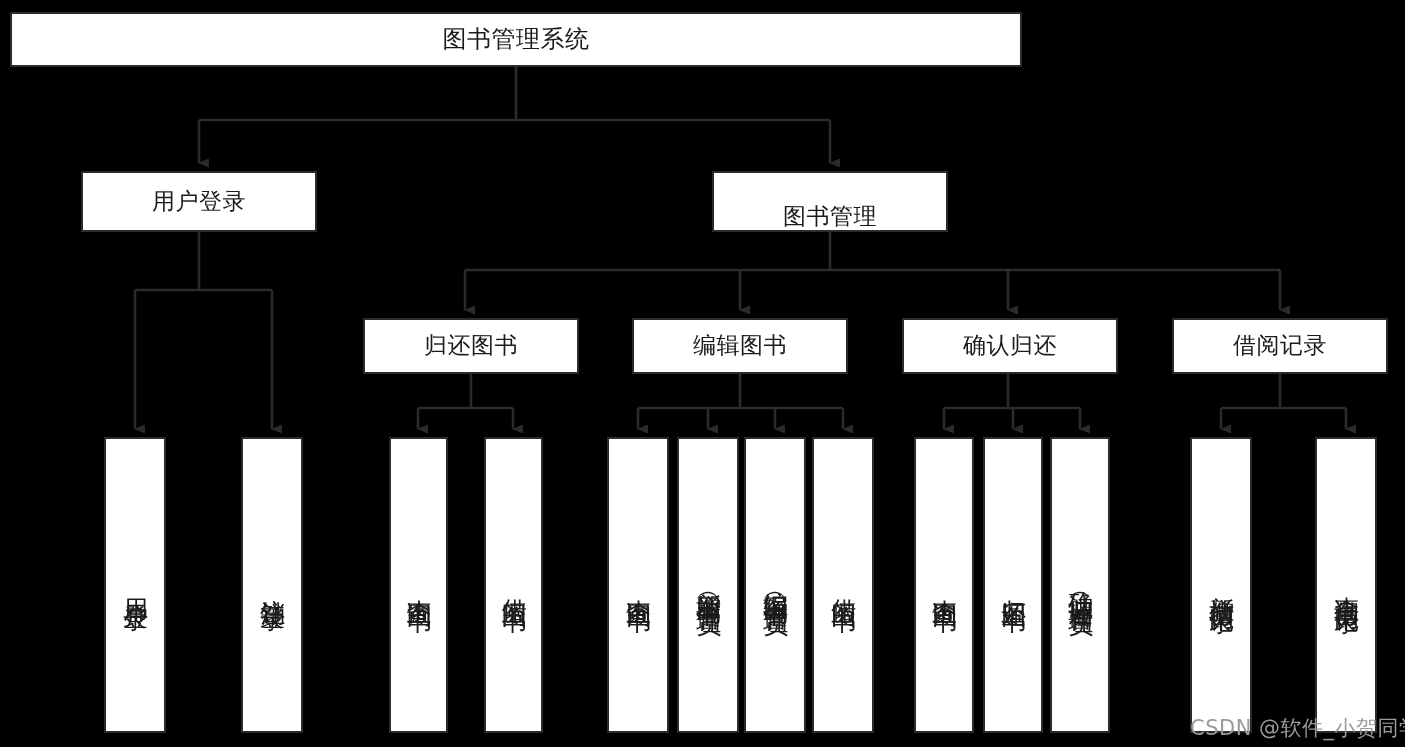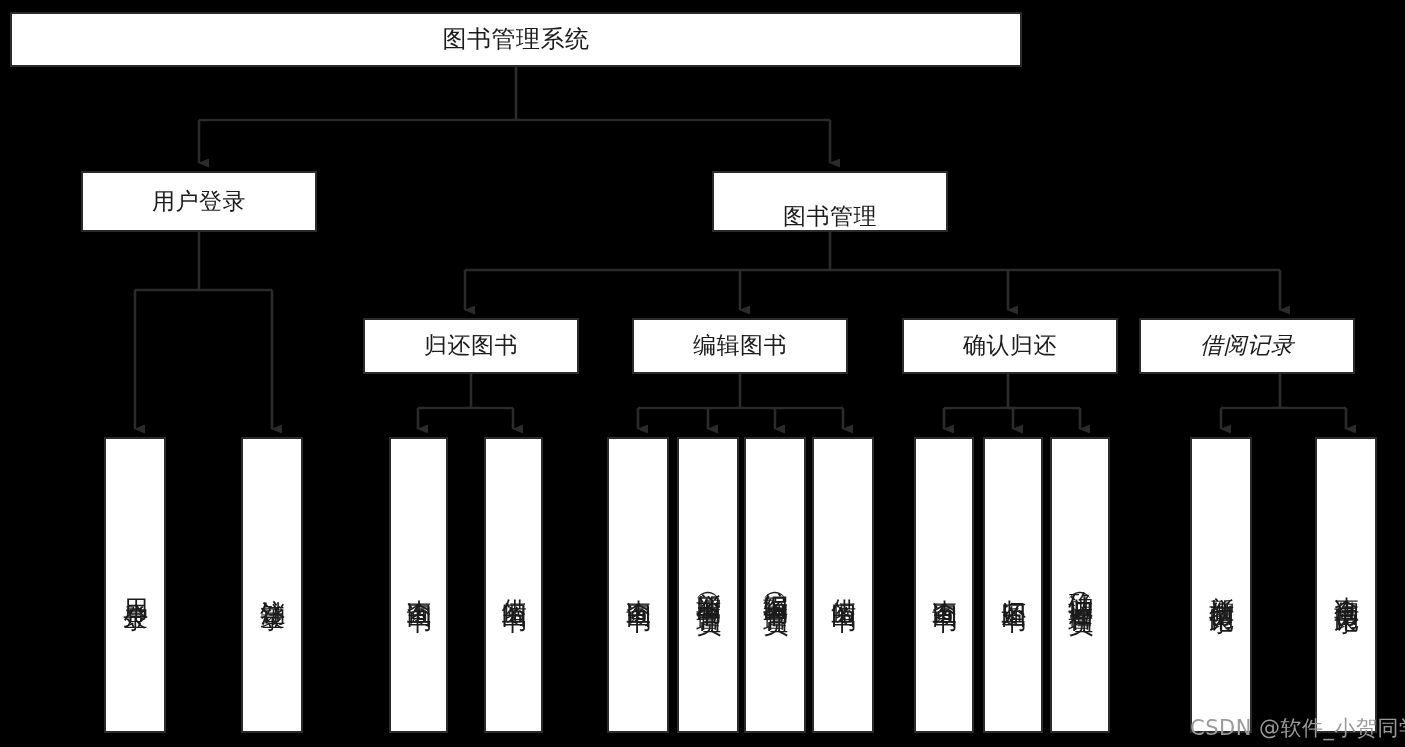--- a/index.html
+++ b/index.html
@@ -143,21 +143,21 @@
       </div>
       <div class="node horiz level3" style="left: 363px; top: 318px; width: 216px; height: 56px;">
         <span class="node-label">归还图书</span>
       </div>
       <div class="node horiz level3" style="left: 632px; top: 318px; width: 216px; height: 56px;">
         <span class="node-label">编辑图书</span>
       </div>
       <div class="node horiz level3" style="left: 902px; top: 318px; width: 216px; height: 56px;">
         <span class="node-label">确认归还</span>
       </div>
-      <div class="node horiz level3" style="left: 1139px; top: 318px; width: 216px; height: 56px; font-style: italic;">
+      <div class="node horiz level3" style="left: 1172px; top: 318px; width: 216px; height: 56px;">
         <span class="node-label">借阅记录</span>
       </div>
       <div class="node leaf" style="left: 104px; top: 437px; width: 62px; height: 296px;">
         <span class="node-label">用户登录</span>
       </div>
       <div class="node leaf" style="left: 241px; top: 437px; width: 62px; height: 296px;">
         <span class="node-label">注销登录</span>
       </div>
       <div class="node leaf" style="left: 389px; top: 437px; width: 59px; height: 296px;">
         <span class="node-label">查询图书</span>

